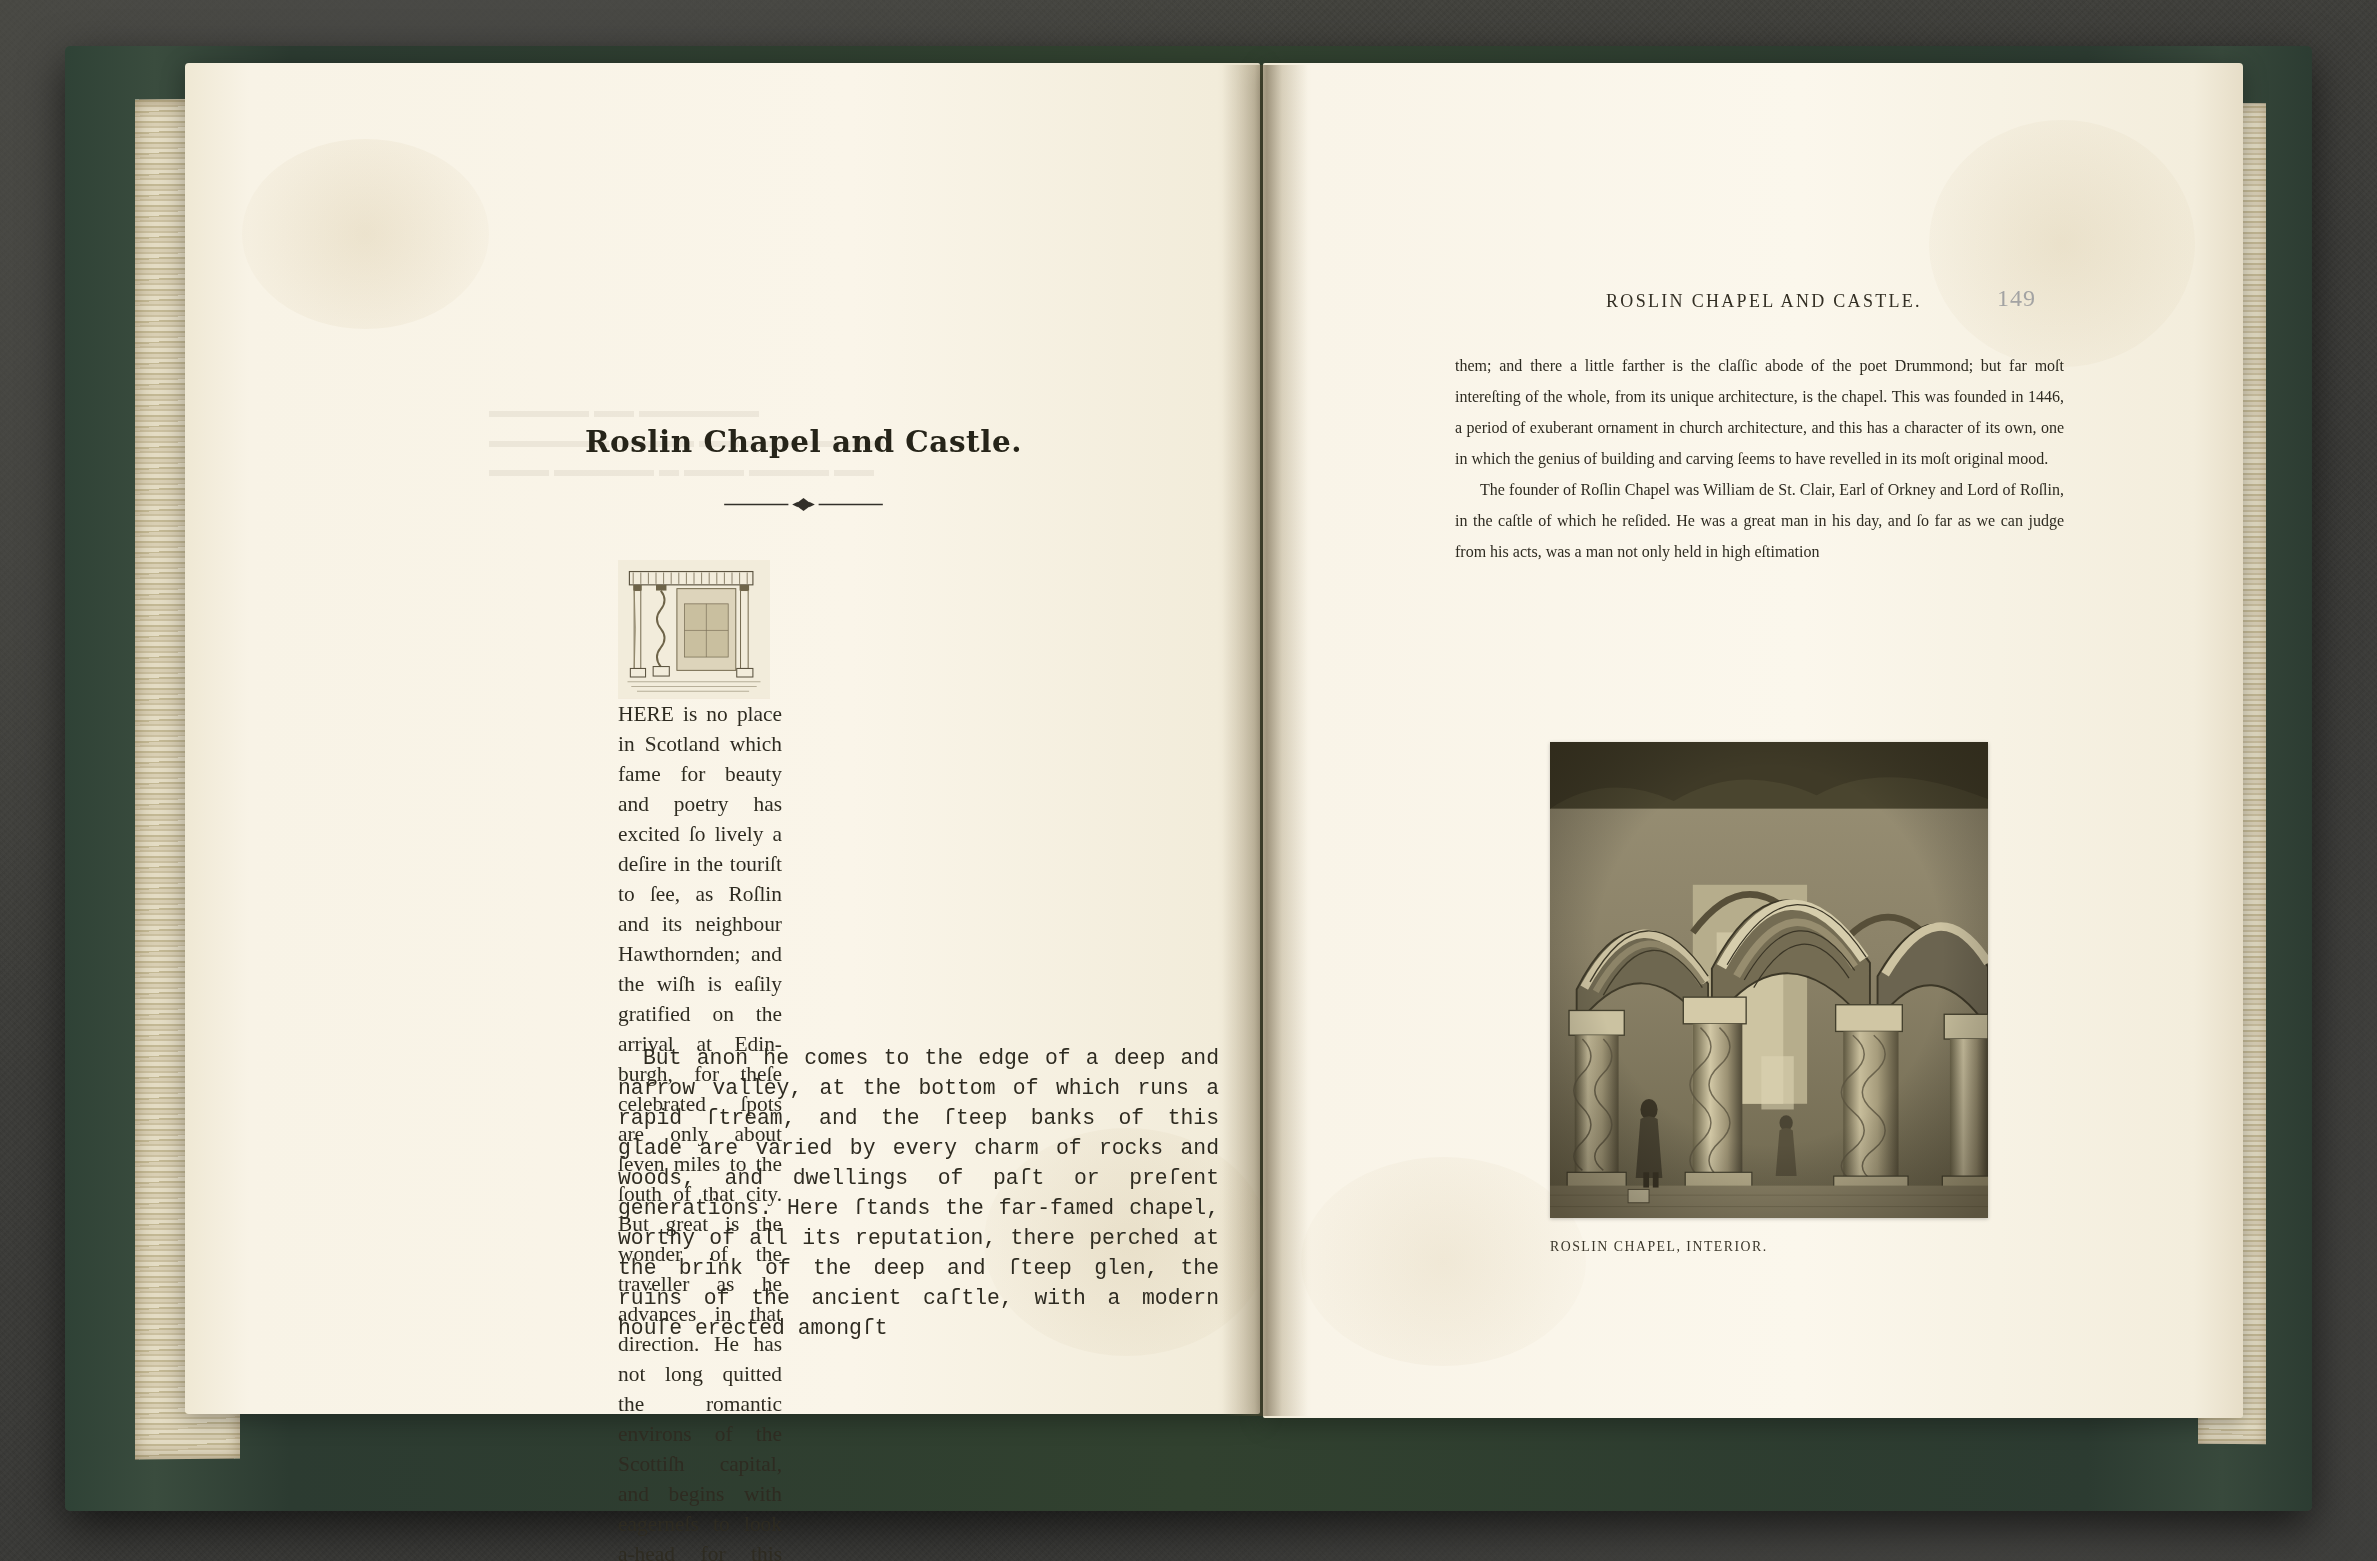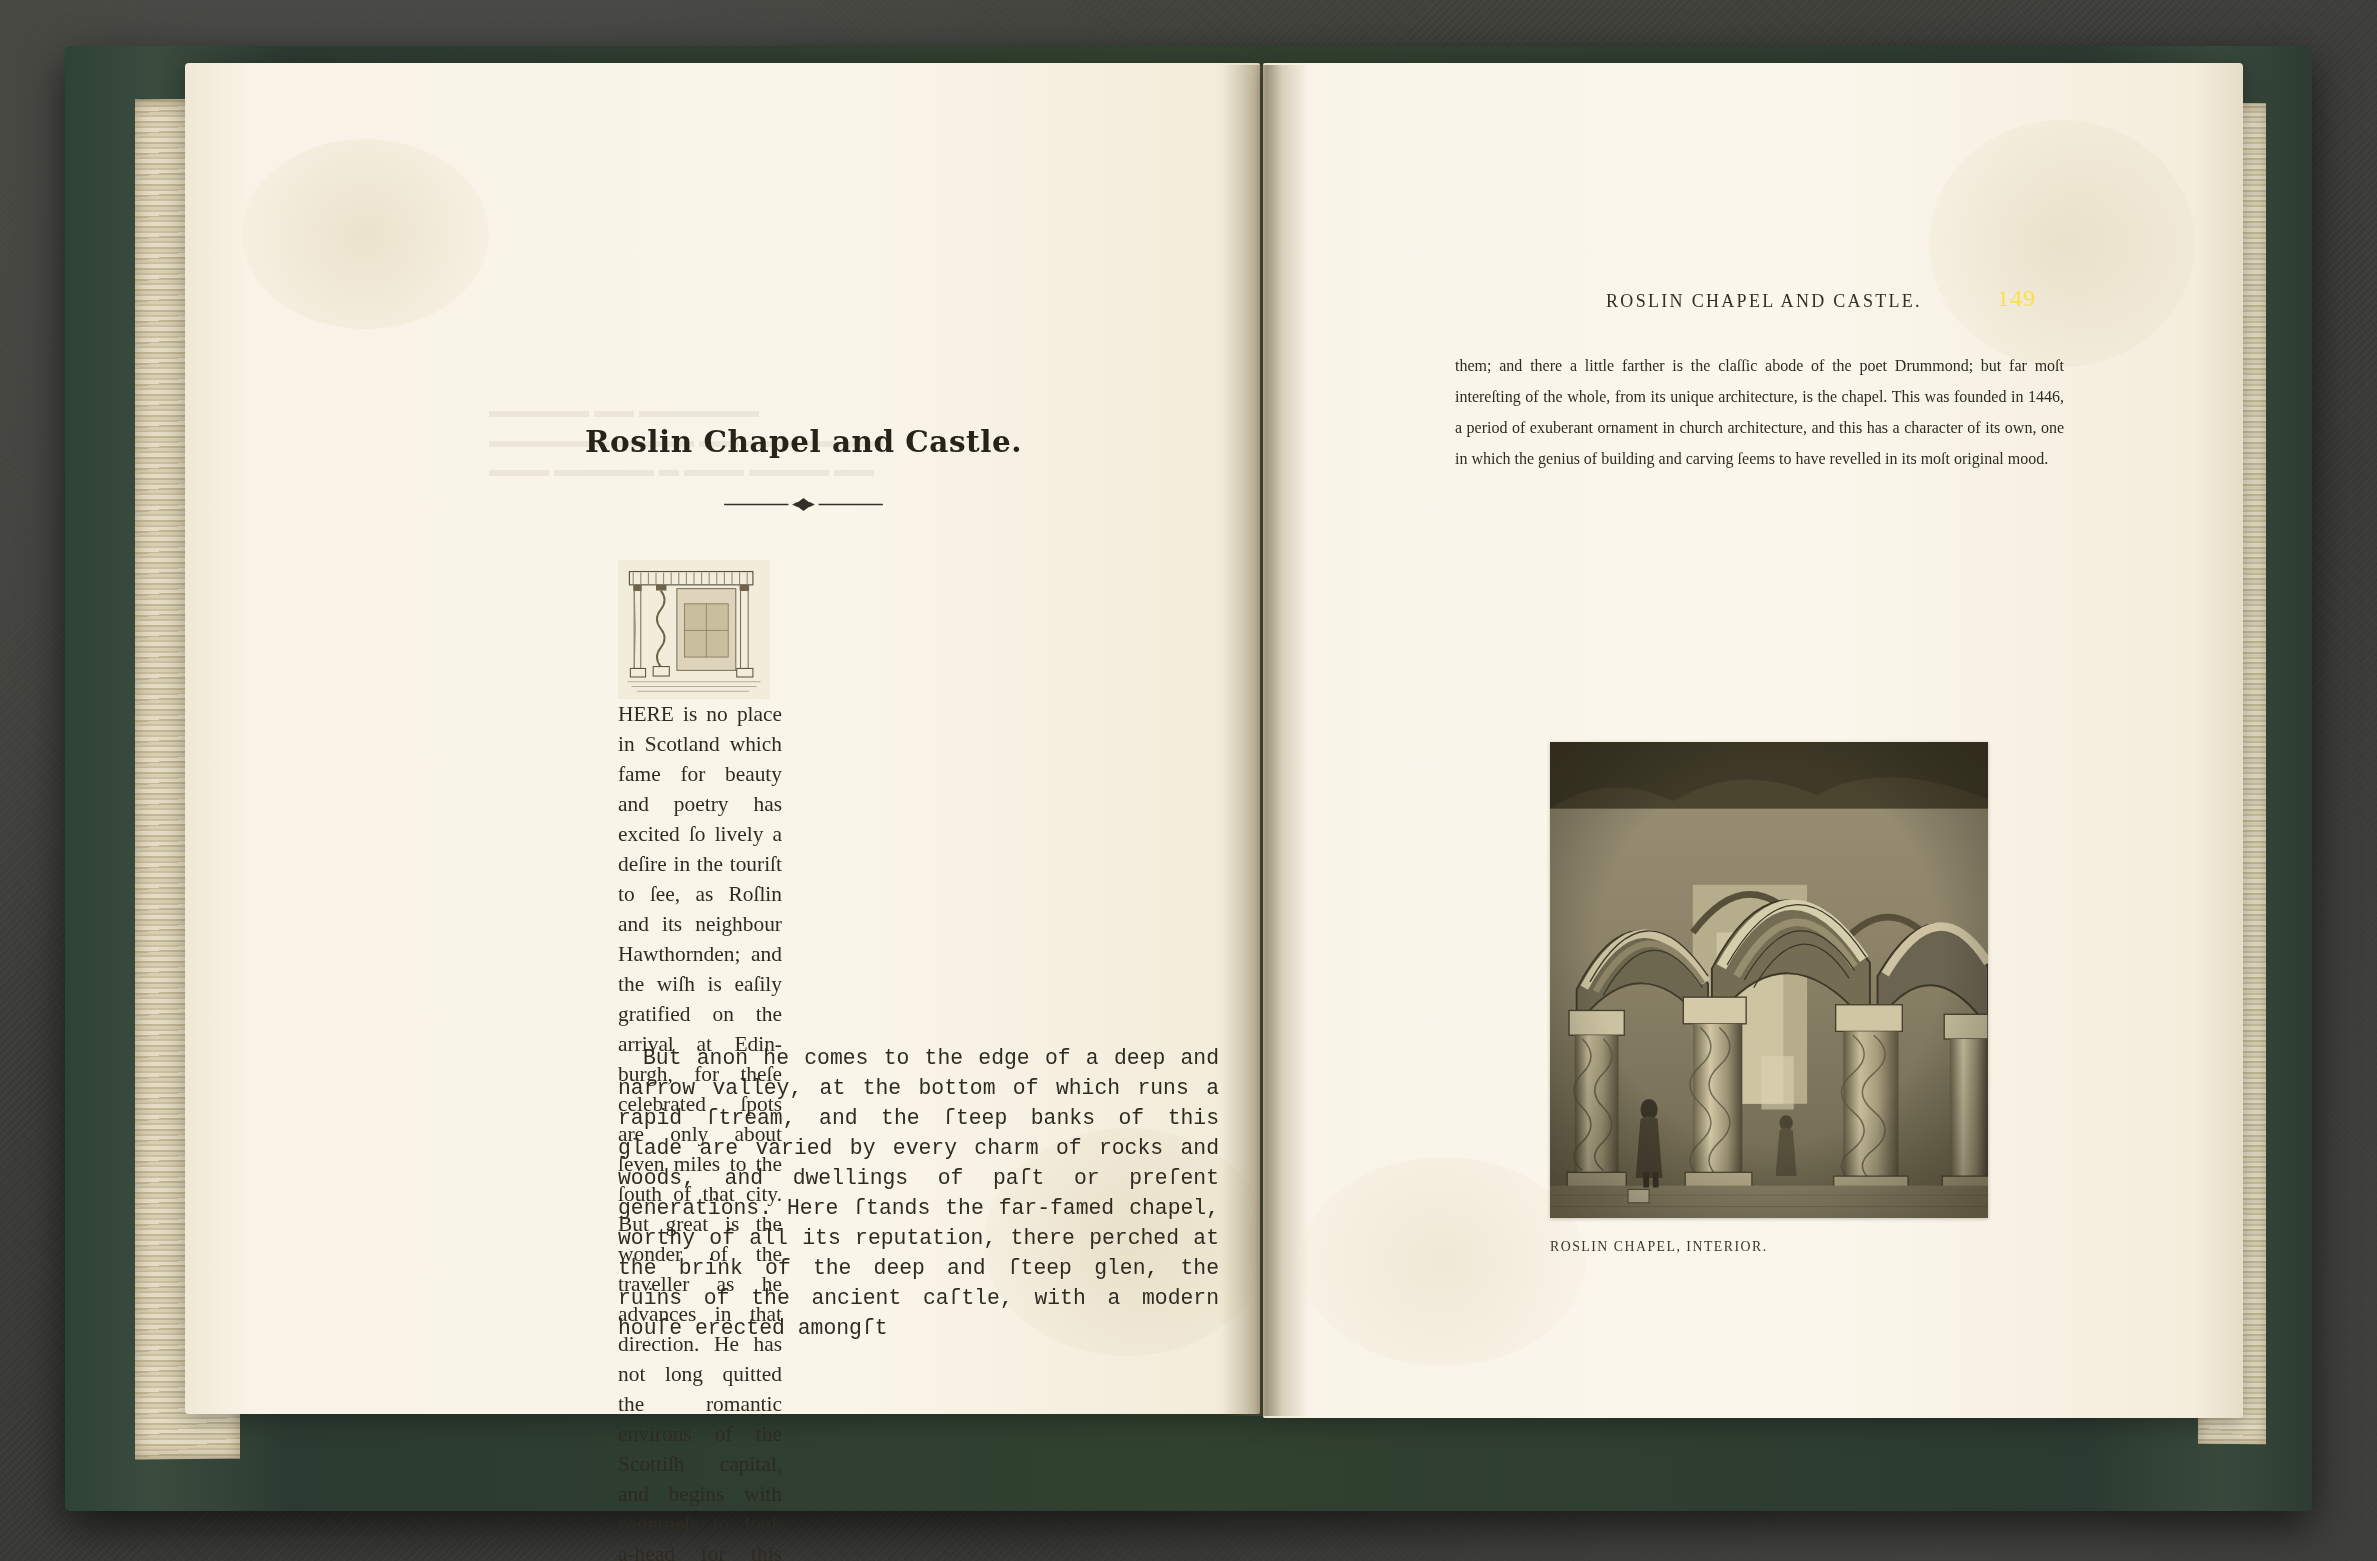--- a/index.html
+++ b/index.html
@@ -190,21 +190,21 @@
     font-size: 18px;
     letter-spacing: 2.3px;
     color: #332f24;
   }
   .rp-folio {
     position: absolute;
     left: 1940px;
     top: 249px;
     font-size: 24px;
     letter-spacing: 1px;
-    color: #fde047;
+    color: #a3a3a3;
   }
   .rp-text {
     position: absolute;
     left: 1398px;
     top: 314px;
     width: 609px;
     font-size: 16px;
     line-height: 31px;
     text-align: justify;
     color: #2e2b21;
@@ -353,20 +353,21 @@
   </div>
 
   <div class="gutter"></div>
 
   <div class="page-body" style="inset:0;">
     <div class="rp-header">ROSLIN CHAPEL AND CASTLE.</div>
     <div class="rp-folio">149</div>
 
     <div class="rp-text">
       <p>them; and there a little farther is the claſſic abode of the poet Drummond; but far moſt intereſting of the whole, from its unique architecture, is the chapel. This was founded in 1446, a period of exuberant ornament in church architecture, and this has a character of its own, one in which the genius of building and carving ſeems to have revelled in its moſt original mood.</p>
+      <p>The founder of Roſlin Chapel was William de St. Clair, Earl of Orkney and Lord of Roſlin, in the caſtle of which he reſided. He was a great man in his day, and ſo far as we can judge from his acts, was a man not only held in high eſtimation</p>
     </div>
 
     <div class="plate">
       <svg width="438" height="476" viewBox="0 0 460 500" preserveAspectRatio="none">
         <defs>
           <linearGradient id="sepiaBg" x1="0" y1="0" x2="0" y2="1">
             <stop offset="0%" stop-color="#9a9176"></stop>
             <stop offset="45%" stop-color="#8b8268"></stop>
             <stop offset="100%" stop-color="#6f684f"></stop>
           </linearGradient>

